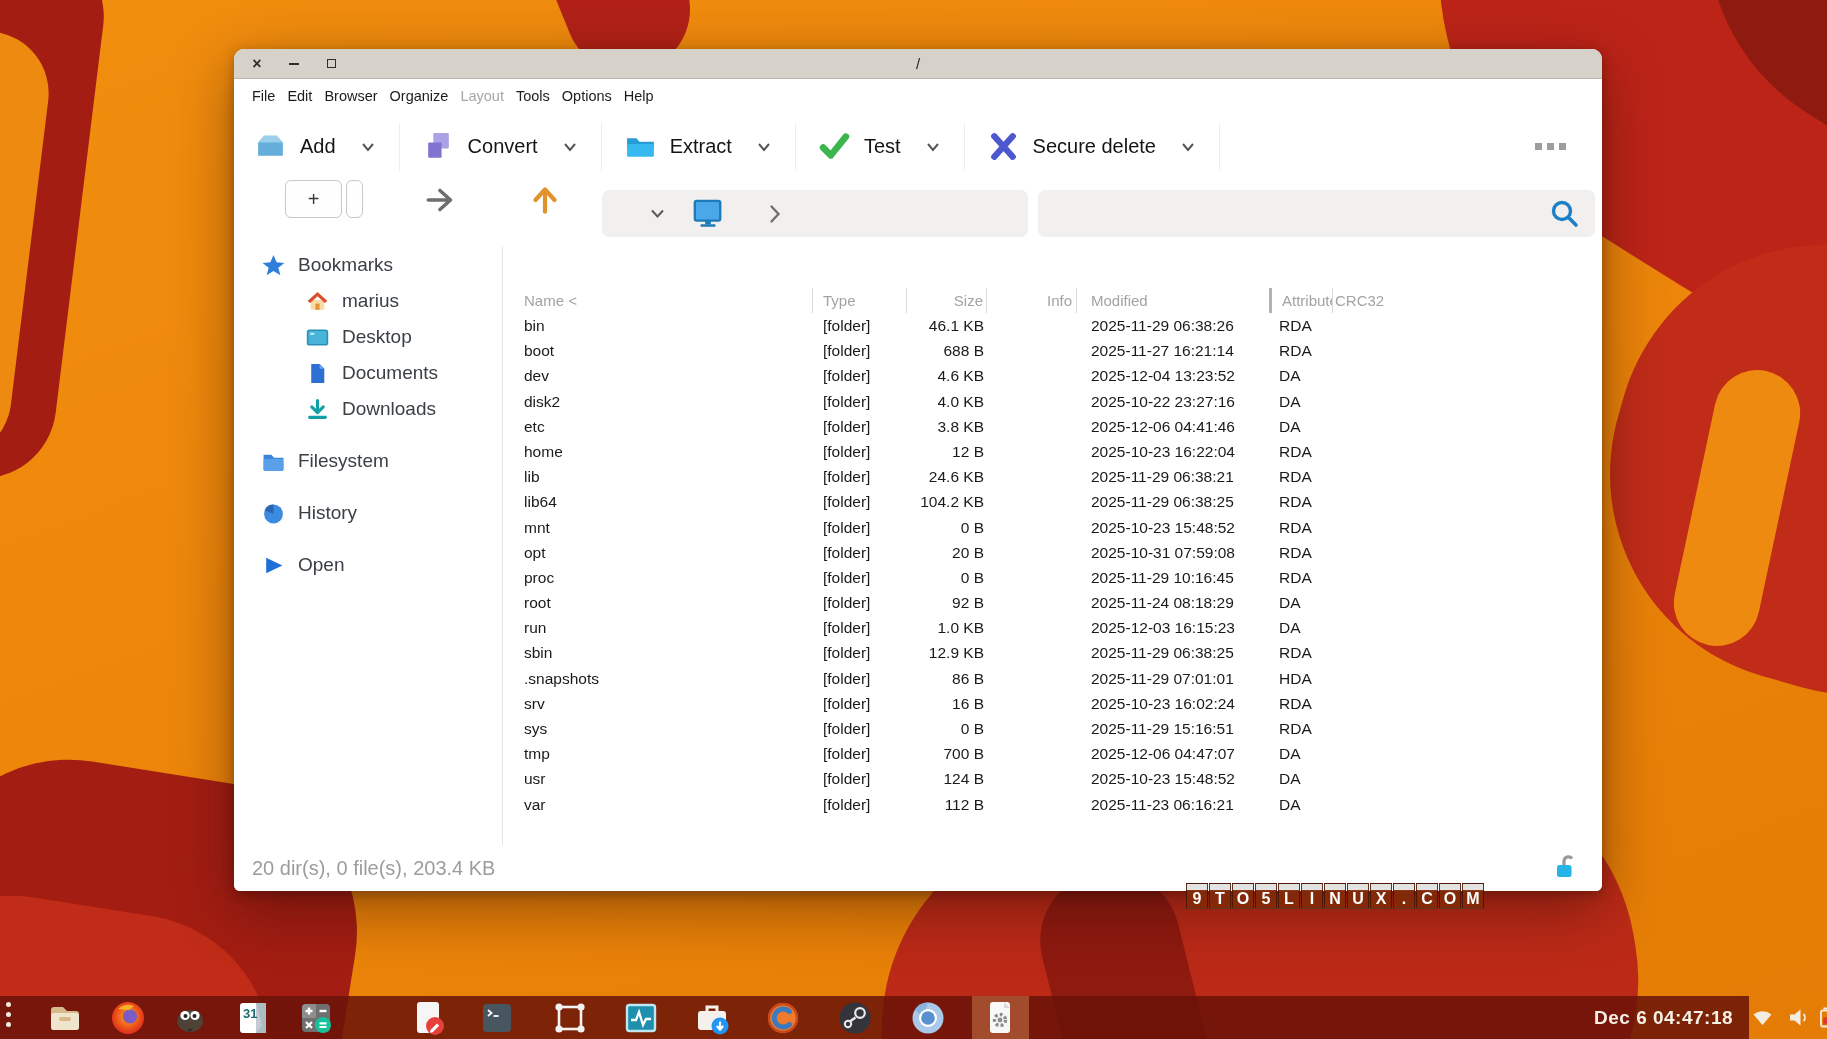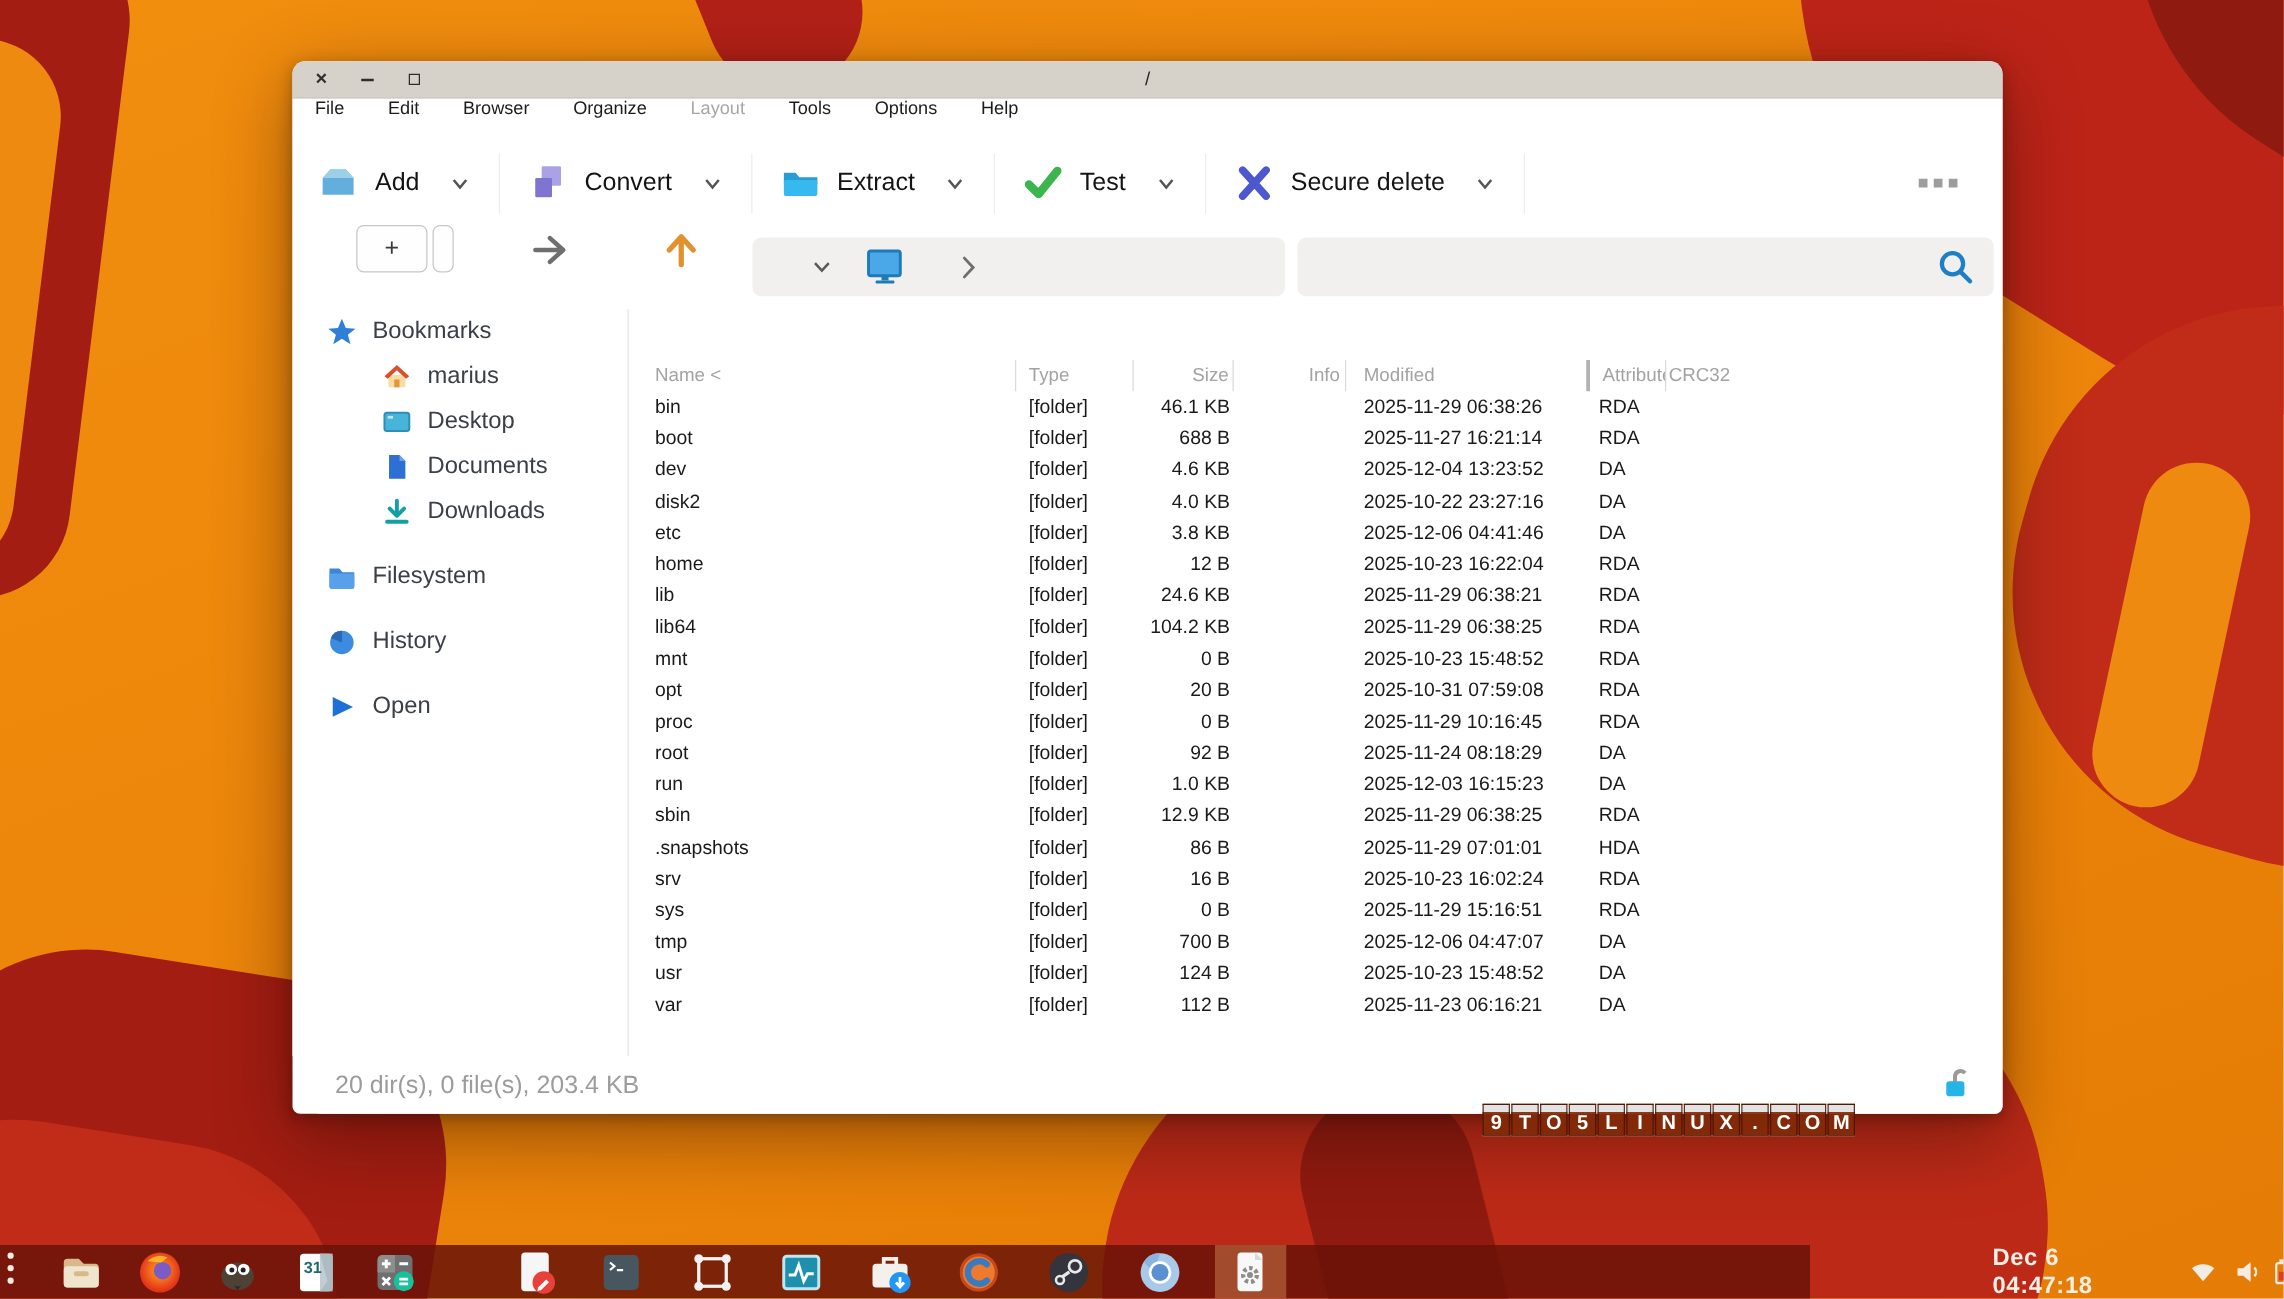--- a/index.html
+++ b/index.html
@@ -27,21 +27,21 @@
   .titlebar { position:absolute; left:0; top:0; right:0; height:30px; background:#d6d2ca;
               border-bottom:1px solid #b9b5ad; border-radius:10px 10px 0 0; display:flex; align-items:center; }
   .controls { display:flex; align-items:center; gap:23px; padding-left:16px; }
   .wc { color:#2e2e2e; cursor:default; display:flex; align-items:center; justify-content:center; width:14px; height:14px; }
   .wc-close { font-size:16px; font-weight:700; line-height:14px; }
   .wc-min i { display:block; width:10px; height:2px; background:#2e2e2e; }
   .wc-max i { display:block; width:9px; height:9px; border:1.6px solid #2e2e2e; }
   .win-title { position:absolute; left:0; right:0; text-align:center; font-size:15px; color:#262626; }
 
   .menubar { position:absolute; top:30px; left:0; right:0; height:34px; background:#fff;
-             display:flex; align-items:flex-start; gap:35px; padding-left:18px; font-size:14.5px; color:#1c1c1c; }
+             display:flex; align-items:center; gap:12px; padding-left:18px; font-size:14.5px; color:#1c1c1c; }
   .menu-item.disabled { color:#a6a6a6; }
 
   .toolbar { position:absolute; top:64px; left:0; right:0; height:67px; background:#fff; display:flex; align-items:center; }
   .tb-group { display:flex; align-items:center; height:48px; padding:0 24px 0 22px; border-right:1px solid #ededed; }
   .tb-group:first-child { padding-left:20px; }
   .tb-icon { width:33px; height:33px; margin-right:13px; }
   .tb-label { font-size:20px; color:#141414; white-space:nowrap; }
   .tb-chevron { margin-left:25px; width:14px; height:10px; }
   .tb-more { margin-left:auto; margin-right:36px; display:flex; gap:5px; }
   .tb-more i { display:block; width:7px; height:7px; background:#9d9d9d; }
@@ -73,31 +73,31 @@
   .cell { white-space:nowrap; overflow:hidden; }
   .header .cell { height:25px; line-height:25px; color:#a3a3a3; font-size:15px; }
   .header .h1,.header .h2,.header .h3,.header .h4 { border-right:1px solid #dadada; }
   .header .h6 { border-left:3px solid #b2b2b2; border-right:1px solid #dadada; }
   .row .cell { height:25.2px; line-height:25.2px; color:#1a1a1a; font-size:15.5px; }
   .c-name { padding-left:21px; } .c-type { padding-left:10px; }
   .c-size { text-align:right; padding-right:3px; } .c-info { text-align:right; padding-right:4px; }
   .c-mod { padding-left:14px; } .c-attr { padding-left:10px; } .c-crc { padding-left:2px; }
 
   .statusbar { position:absolute; left:0; right:0; bottom:0; height:46px; background:#fff; border-radius:0 0 6px 6px;
-               display:flex; align-items:center; padding-left:18px; font-size:20px; color:#9c9c9c;margin-left:16px; }
+               display:flex; align-items:center; padding-left:18px; font-size:20px; color:#9c9c9c; }
   .lock { position:absolute; right:24px; top:9px; width:24px; height:26px; }
 
   
   .watermark { position:absolute; left:1186px; top:883px; display:flex; z-index:5; }
   .wm-tile { display:inline-block; width:22px; height:26px; margin-right:1px; text-align:center;
              line-height:29px; font-size:16px; font-weight:700; color:#fff;
              background:linear-gradient(#e3e3e3 0 6px, rgba(130,42,8,.93) 6px); border:1px solid rgba(70,20,2,.85); }
 
   
-  .taskbar { position:absolute; left:0; bottom:0; width:1448px; height:43px; background:rgba(106,19,8,.85); z-index:6; }
+  .taskbar { position:absolute; left:0; bottom:0; width:1749px; height:43px; background:rgba(106,19,8,.85); z-index:6; }
   .t-abs { position:absolute; top:2.5px; width:38px; height:38px; }
   .dotcol { position:absolute; left:6px; top:6px; display:flex; flex-direction:column; gap:5px; }
   .dotcol i { width:5px; height:5px; border-radius:50%; background:#f3ece4; }
   .active-tile { position:absolute; left:972px; top:0; width:57px; height:43px; background:rgba(208,128,80,.5); }
   .clock { position:absolute; left:1594px; top:0; height:43px; display:flex; align-items:center;
            color:#f6efe5; font-size:19px; font-weight:700; letter-spacing:.5px; }
   .tray { position:absolute; top:9px; width:25px; height:25px; }
   .tr-wifi { left:1750px; } .tr-vol { left:1786px; } .tr-bat { left:1813px; }
 </style>
 </head>

